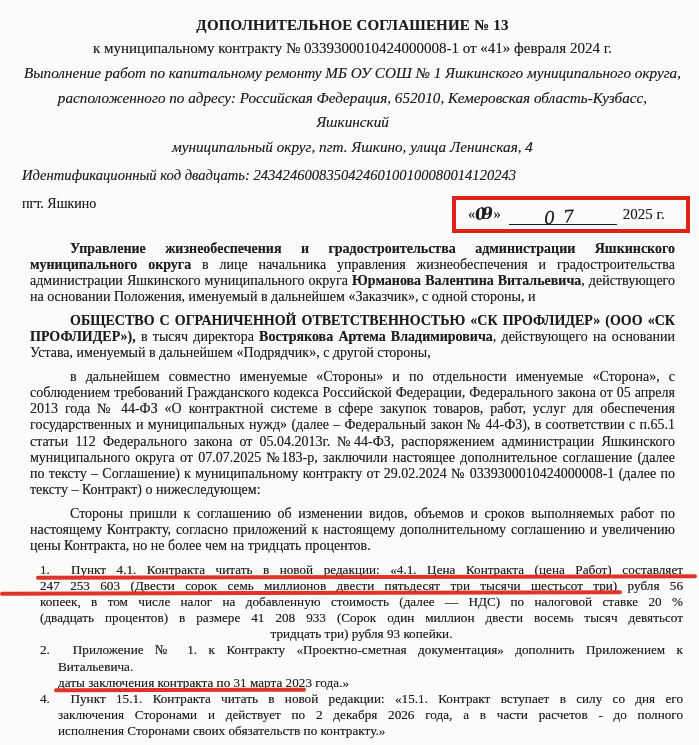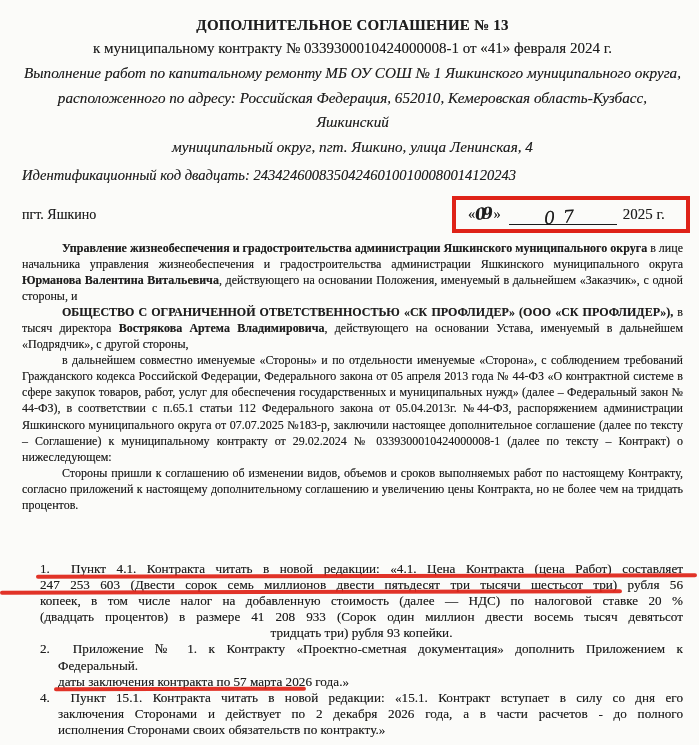--- a/index.html
+++ b/index.html
@@ -8,34 +8,34 @@
     width:699px; height:745px; overflow:hidden;
     background:#fbfbf9; color:var(--ink);
     font-family:"Liberation Serif","DejaVu Serif",serif;
   }
   .doc { padding:16px 16px 0 22px; text-shadow:0 0 .4px rgba(25,25,25,.5); }
   .title { text-align:center; font-weight:bold; font-size:15px; line-height:19px; letter-spacing:.2px; }
   .subtitle { text-align:center; font-size:15px; line-height:19px; margin-top:4px; }
   .subject { margin-top:3px; }
   .subj-line { text-align:center; font-style:italic; font-size:15.2px; line-height:24.5px; }
   .code { font-style:italic; font-size:14.6px; line-height:18px; margin-top:7px; }
-  .place-row { margin-top:12px; height:37px; display:flex; align-items:center; justify-content:space-between; }
+  .place-row { margin-top:12px; height:37px; display:flex; align-items:flex-start; justify-content:space-between; }
   .place { font-size:14px; }
   .datebox { box-sizing:border-box; width:238px; height:37px; margin-right:-7px;
     border:4px solid var(--red); display:flex; align-items:center; padding:0 6px 0 12px; }
   .dq { font-size:14.5px; }
   .dday { font-family:"DejaVu Serif",serif; font-style:italic; font-size:16px; font-weight:bold;
     letter-spacing:-4px; transform:rotate(-7deg); display:inline-block; padding-right:4px; margin-bottom:2px; }
   .dline { position:relative; width:108px; height:24px; border-bottom:1.6px solid #1b1b1b;
     margin:0 6px 5px 8px; display:flex; justify-content:center; align-items:flex-end; }
   .dmonth { font-family:"DejaVu Serif",serif; font-style:italic; font-size:17.5px; line-height:16px;
     letter-spacing:8px; transform:rotate(-4deg) translateY(1px); }
   .dyear { font-size:15px; white-space:nowrap; }
   .preamble { margin-top:7px; height:289px; overflow:visible; }
-  .body-p { margin:0; text-align:justify; font-size:12px; line-height:16.05px; text-indent:40px; }
+  .body-p { margin:8px; text-align:justify; font-size:14px; line-height:16.05px; text-indent:40px; }
   .items { margin-left:18px; margin-top:32px; width:643px; position:relative; }
   .iline { position:relative; font-size:13.2px; line-height:16.1px; height:16.1px;
     white-space:nowrap; box-sizing:border-box; }
   .iline.stretch { text-align:justify; text-align-last:justify; }
   .redline { position:absolute; top:13px; height:3.8px; background:var(--red);
     border-radius:2px; opacity:.93; transform:rotate(-.12deg); }
 </style>
 </head>
 <body>
 
@@ -72,20 +72,20 @@
     <p class="body-p">Стороны пришли к соглашению об изменении видов, объемов и сроков выполняемых работ по настоящему Контракту, согласно приложений к настоящему дополнительному соглашению и увеличению цены Контракта, но не более чем на тридцать процентов.</p>
   </div>
 
   <div class="items">
       <div class="iline stretch" style="padding-left: 0px;"><span>1.&nbsp;&nbsp;Пункт 4.1. Контракта читать в новой редакции: «4.1. Цена Контракта (цена Работ) составляет</span><span class="redline" style="left: -4px; width: 661px;"></span></div>
       <div class="iline stretch" style="padding-left: 0px;"><span>247 253 603 (Двести сорок семь миллионов двести пятьдесят три тысячи шестьсот три) рубля 56</span><span class="redline" style="left: -40px; width: 622px;"></span></div>
       <div class="iline stretch" style="padding-left: 0px;"><span>копеек, в том числе налог на добавленную стоимость (далее — НДС) по налоговой ставке 20 %</span></div>
       <div class="iline stretch" style="padding-left: 0px;"><span>(двадцать процентов) в размере 41 208 933 (Сорок один миллион двести восемь тысяч девятьсот</span></div>
       <div class="iline" style="padding-left: 0px; text-align: center;"><span>тридцать три) рубля 93 копейки.</span></div>
       <div class="iline stretch" style="padding-left: 0px;"><span>2.&nbsp;&nbsp;Приложение № 1. к Контракту «Проектно-сметная документация» дополнить Приложением к</span></div>
-      <div class="iline" style="padding-left: 18px;"><span>Федеральный.</span></div>
-      <div class="iline" style="padding-left: 18px;"><span>даты заключения контракта по 57 марта 2026 года.»</span><span class="redline" style="left: 14px; width: 252px;"></span></div>
+      <div class="iline" style="padding-left: 18px;"><span>Витальевича.</span></div>
+      <div class="iline" style="padding-left: 18px;"><span>даты заключения контракта по 31 марта 2023 года.»</span><span class="redline" style="left: 14px; width: 252px;"></span></div>
       <div class="iline stretch" style="padding-left: 0px;"><span>4.&nbsp;&nbsp;Пункт 15.1. Контракта читать в новой редакции: «15.1. Контракт вступает в силу со дня его</span></div>
       <div class="iline stretch" style="padding-left: 18px;"><span>заключения Сторонами и действует по 2 декабря 2026 года, а в части расчетов - до полного</span></div>
       <div class="iline" style="padding-left: 18px;"><span>исполнения Сторонами своих обязательств по контракту.»</span></div>
     </div>
 
 </div>
 
 </body></html>

